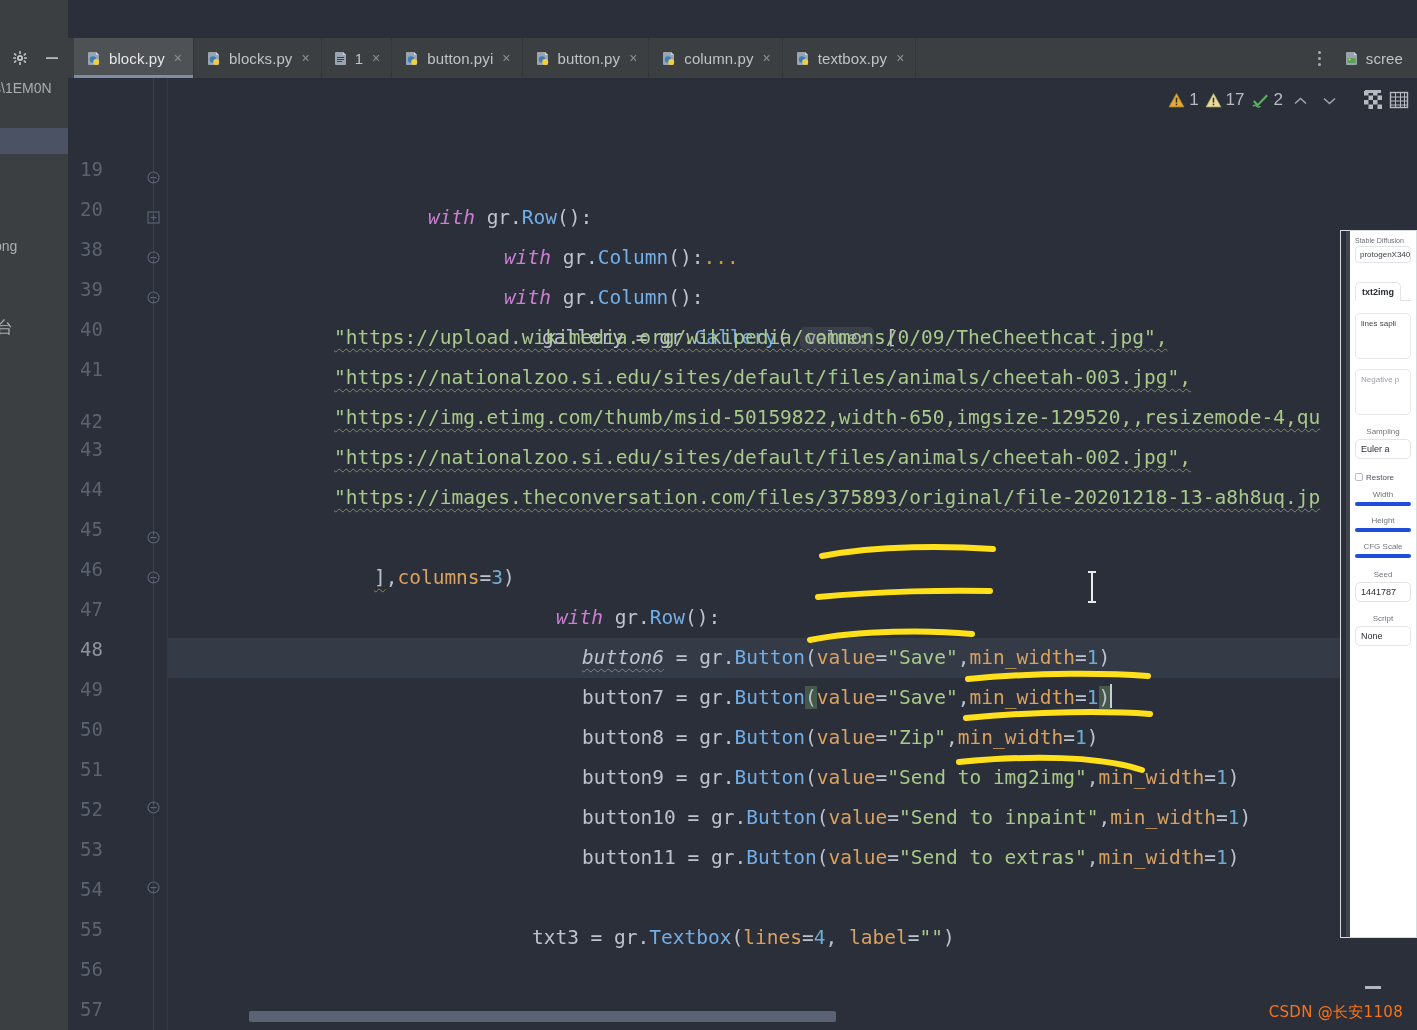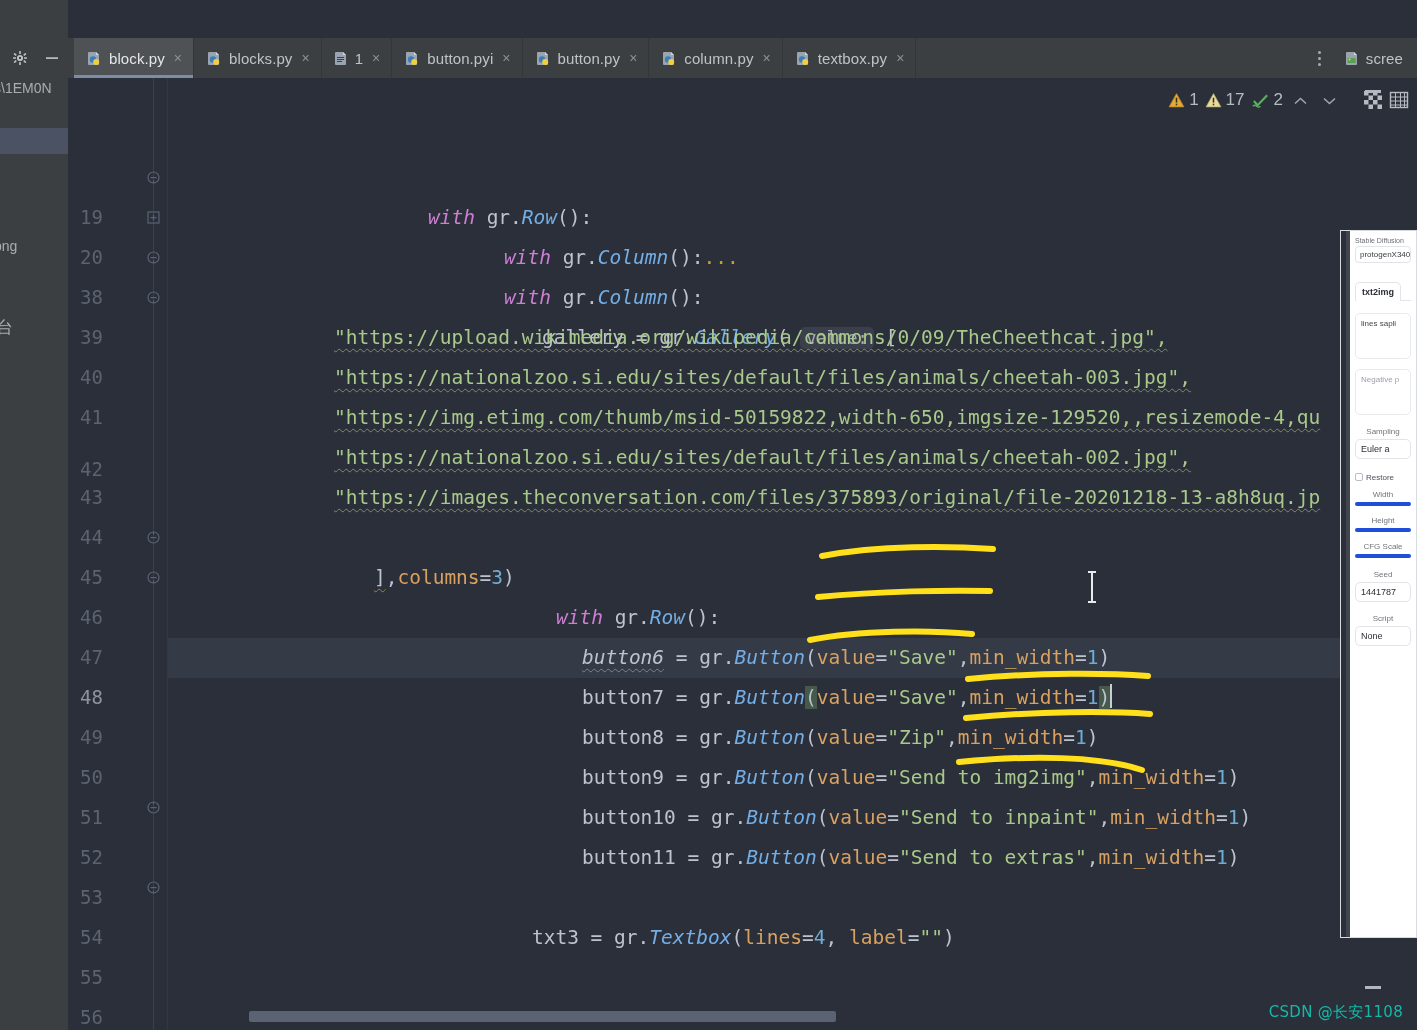--- a/index.html
+++ b/index.html
@@ -80,42 +80,41 @@
     background: #2b2f3a; overflow: hidden;
   }
   .gutter {
     position: absolute; left: 0; top: 0; width: 100px; height: 952px;
     background: #2b2f3a; border-right: 1px solid #323744;
   }
   .lineno {
     position: absolute; right: 64px; width: 44px; text-align: right;
     color: #5c6370; font-size: 19px;
     font-family: "DejaVu Sans Mono", "Liberation Mono", monospace;
-    margin-top: 48px;
   }
   .foldbar { position: absolute; left: 85px; top: 0; width: 1px; height: 952px; background: #3a3f4d; }
   .foldmark {
     position: absolute; left: 78px; width: 15px; height: 15px; cursor: pointer;
   }
 
   .codearea {
     position: absolute; left: 100px; top: 0; right: 0; height: 952px; overflow: hidden;
   }
   .crow {
     position: absolute; left: 0; height: 40px; line-height: 40px;
     white-space: pre; font-size: 19.5px;
     font-family: "DejaVu Sans Mono", "Liberation Mono", monospace;
     color: #bcc3cf;
   }
   .rowhl {
     position: absolute; left: -100px; width: 1449px; height: 40px;
     background: #343a46;
   }
   .kw     { color: #cc7fd4; font-style: italic; }
-  .fn     { color: #73aee6; font-style: italic; }
+  .fn     { color: #73aee6; }
   .id     { color: #bcc3cf; }
   .str    { color: #a8c98a; }
   .num    { color: #6eaed6; }
   .param  { color: #d9a15f; }
   .punct  { color: #bcc3cf; }
   .italicid { font-style: italic; }
   .wavy {
     text-decoration: underline; text-decoration-style: wavy;
     text-decoration-color: #7f8a6a; text-underline-offset: 4px;
     text-decoration-thickness: 1px;
@@ -211,21 +210,21 @@
   .sd-sel {
     border: 1px solid #e2e4e8; border-radius: 5px; padding: 4px 5px;
     font-size: 9px; color: #2b2e33; white-space: nowrap; overflow: hidden;
   }
   .sd-scroll { position: absolute; left: 0; top: 0; width: 5px; height: 708px; background: #2b2f3a; }
   .sd-scroll2 { position: absolute; left: 5px; top: 0; width: 4px; height: 708px; background: #40454f; }
 
   
   .watermark {
     position: absolute; right: 14px; bottom: 8px;
-    color: #14b8a6; font-size: 15px; letter-spacing: .3px;
+    color: #f97316; font-size: 15px; letter-spacing: .3px;
     font-family: "DejaVu Sans", sans-serif;
   }
 </style>
 </head>
 <body>
 
 <div id="root">
 
   <div class="topstrip">
     <div class="topstrip-left"></div>

